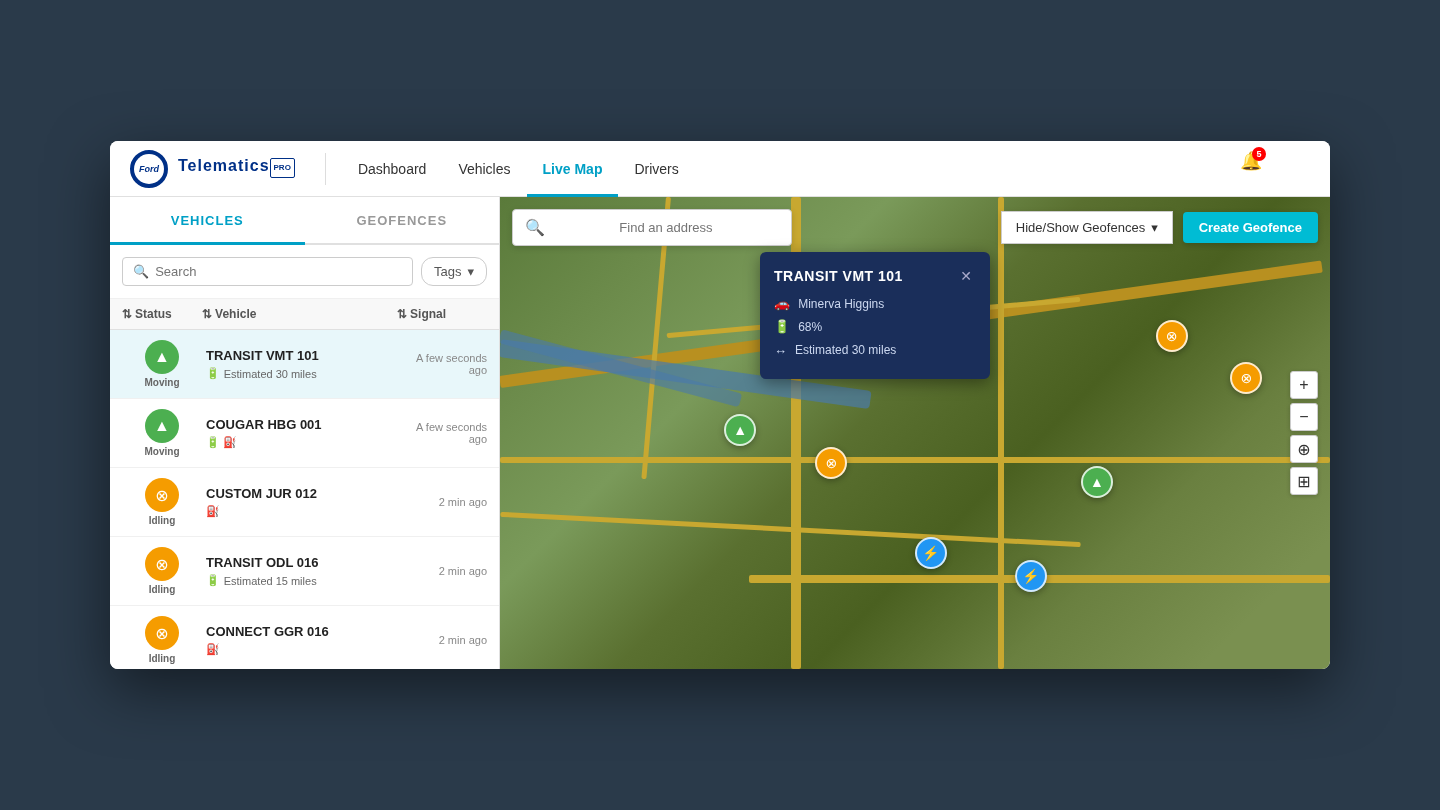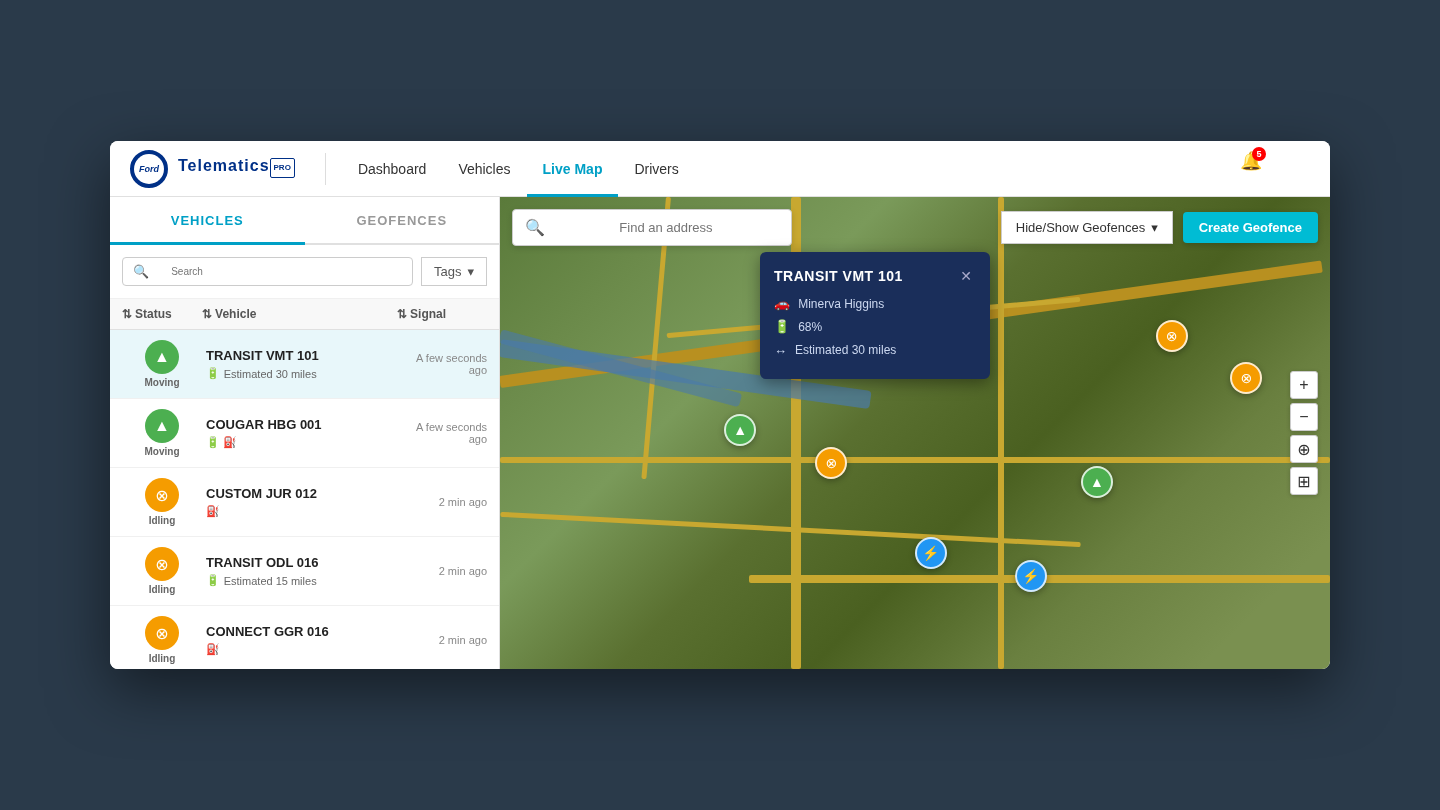--- a/index.html
+++ b/index.html
@@ -234,31 +234,30 @@
       border: 1px solid #ccc;
       border-radius: 4px;
       padding: 6px 10px;
       gap: 6px;
       background: #fff;
     }
     .search-icon { color: #888; font-size: 13px; }
     .search-input {
       border: none;
       outline: none;
-      font-size: 10px;
+      font-size: 13px;
       color: #555;
       width: 100%;
       background: transparent;
-      margin-left: 16px;
     }
     .tags-btn {
       display: flex;
       align-items: center;
       border: 1px solid #ccc;
-      border-radius: 0;
+      border-radius: 12px;
       padding: 6px 12px;
       gap: 6px;
       font-size: 13px;
       color: #555;
       cursor: pointer;
       background: #fff;
       white-space: nowrap;
     }
     .table-header {
       display: grid;

